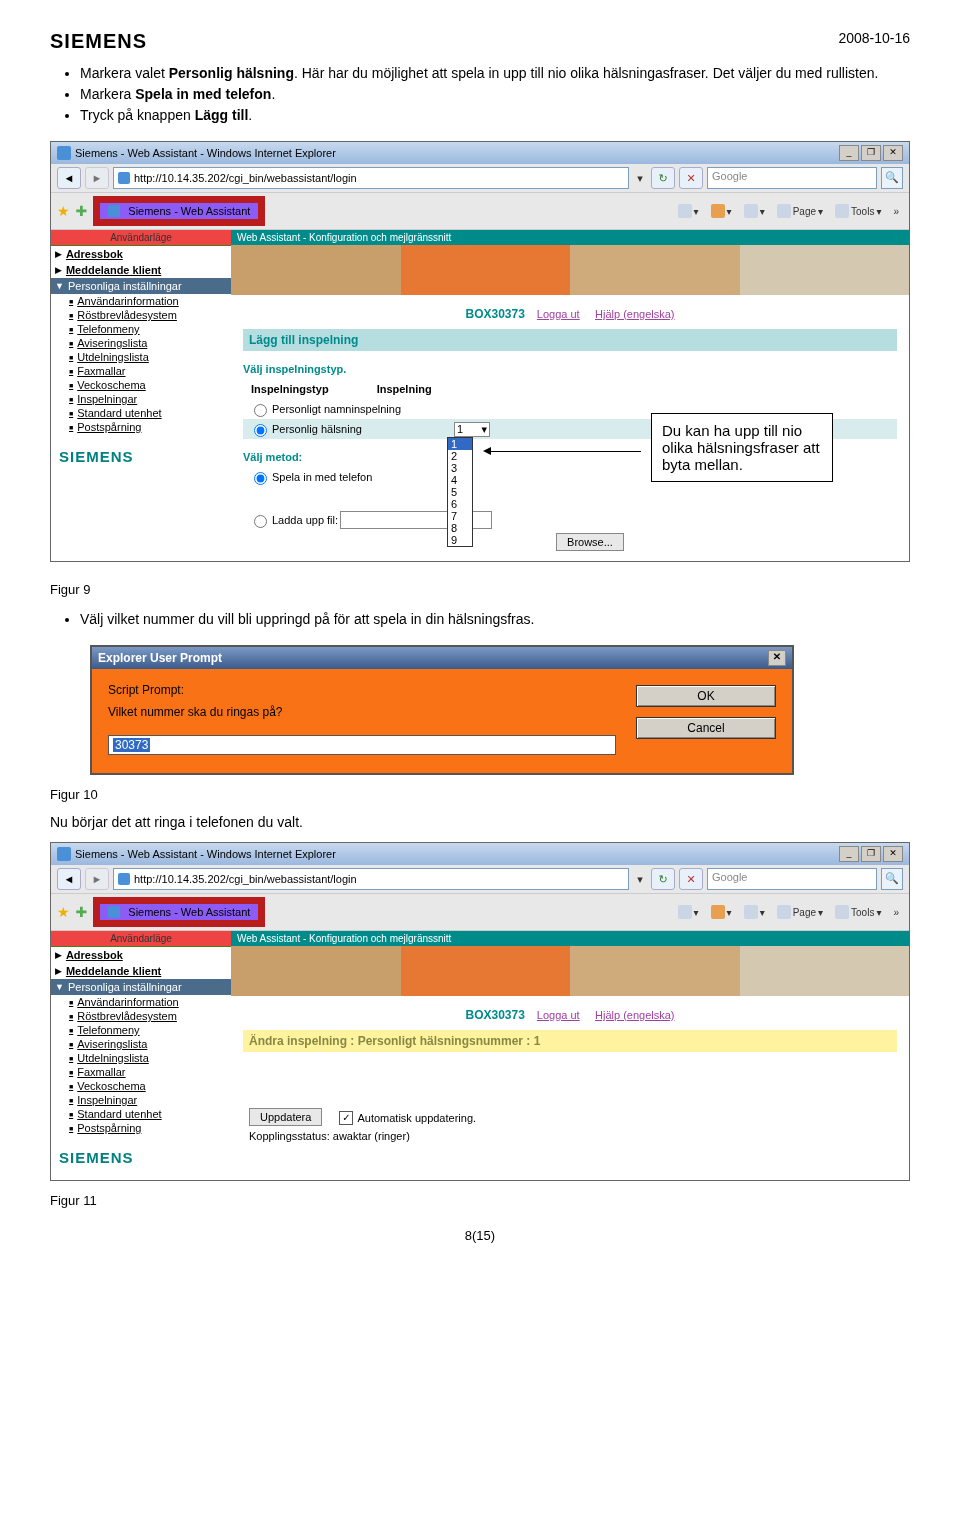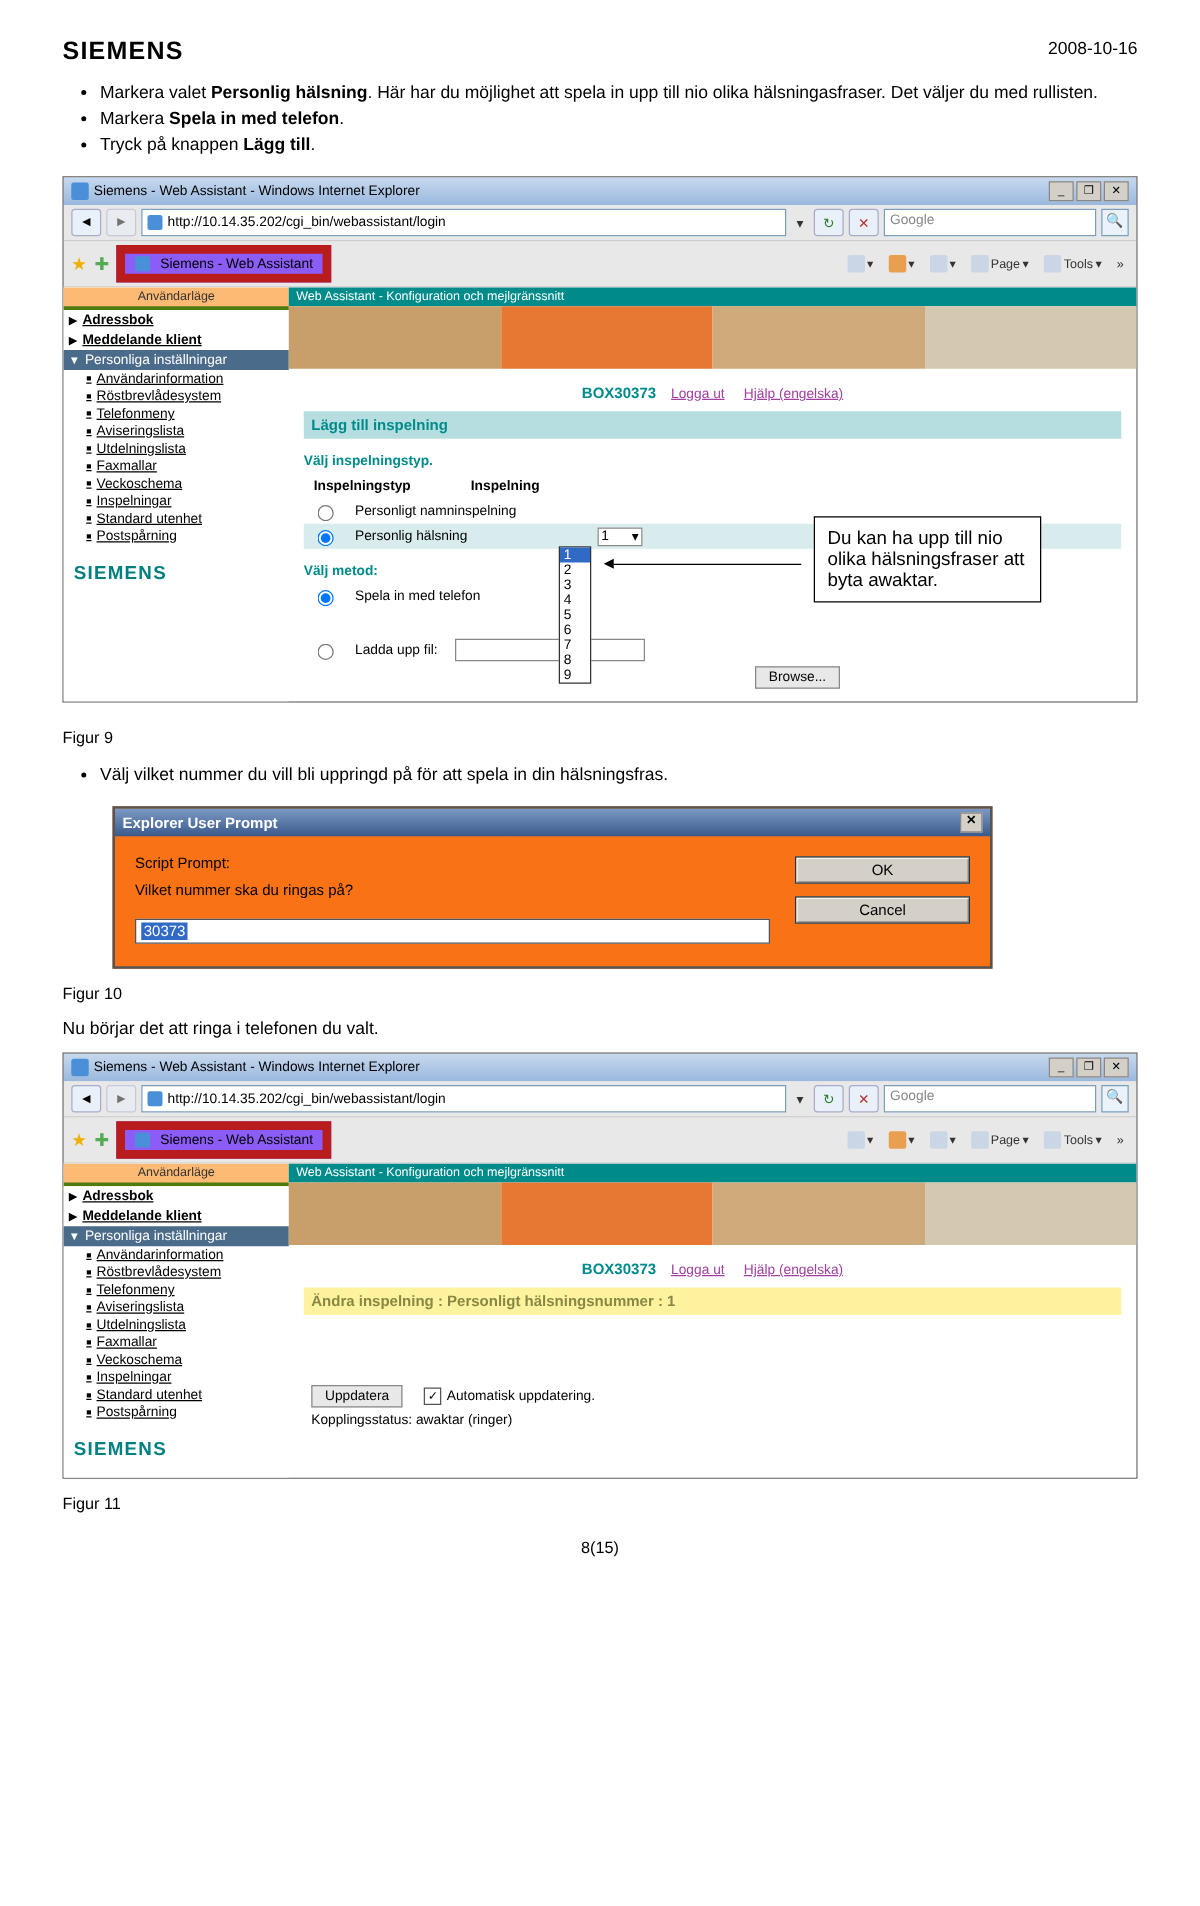--- a/index.html
+++ b/index.html
@@ -182,26 +182,26 @@
     background: #fff;
     display: flex;
     min-height: 200px;
   }
   .sidebar {
     width: 180px;
     background: #fff;
     padding: 0;
   }
   .sidebar-tab {
-    background: #fdba74;
+    background: #ef4444;
     color: #333;
     font-size: 10px;
     text-align: center;
     padding: 2px;
-    border-bottom: 3px solid #4d7c0f;
+    border-bottom: 1px solid #4d7c0f;
   }
   .sidebar-section {
     background: #fff;
     font-size: 11px;
     padding: 2px 4px;
     display: flex;
     align-items: center;
     gap: 4px;
     border-bottom: 0;
   }
@@ -296,21 +296,21 @@
   }
   .form-table th {
     text-align: left;
     font-weight: bold;
     padding: 2px 40px 2px 6px;
     font-size: 11px;
   }
   .form-row {
     display: flex;
     align-items: center;
-    gap: 14px;
+    gap: 2px;
     padding: 2px 6px;
   }
   .form-row.shade {
     background: #d8ecee;
   }
   .select-box {
     width: 30px;
     background: #fff;
     border: 1px solid #888;
     display: flex;
@@ -596,21 +596,21 @@
           <div class="form-row">
             <input type="radio" style="">
             <span>Ladda upp fil:</span>
             <div class="file-input"></div>
             <span style="width:60px;"></span>
             <button class="btn">Browse...</button>
           </div>
 
           <div class="arrow-head" style="top:152px;left:252px;"></div>
           <div class="arrow-line" style="top:156px;left:260px;width:150px;"></div>
-          <div class="note-box" style="top:118px;left:420px;">Du kan ha upp till nio olika hälsningsfraser att byta awaktar.</div>
+          <div class="note-box" style="top:118px;left:420px;">Du kan ha upp till nio olika hälsningsfraser att byta mellan.</div>
         </div>
       </div>
     </div>
   </div>
 
   <div class="figure-caption" style="margin-top:20px;">Figur 9</div>
 
   <ul class="bullets">
     <li>Välj vilket nummer du vill bli uppringd på för att spela in din hälsningsfras.</li>
   </ul>

